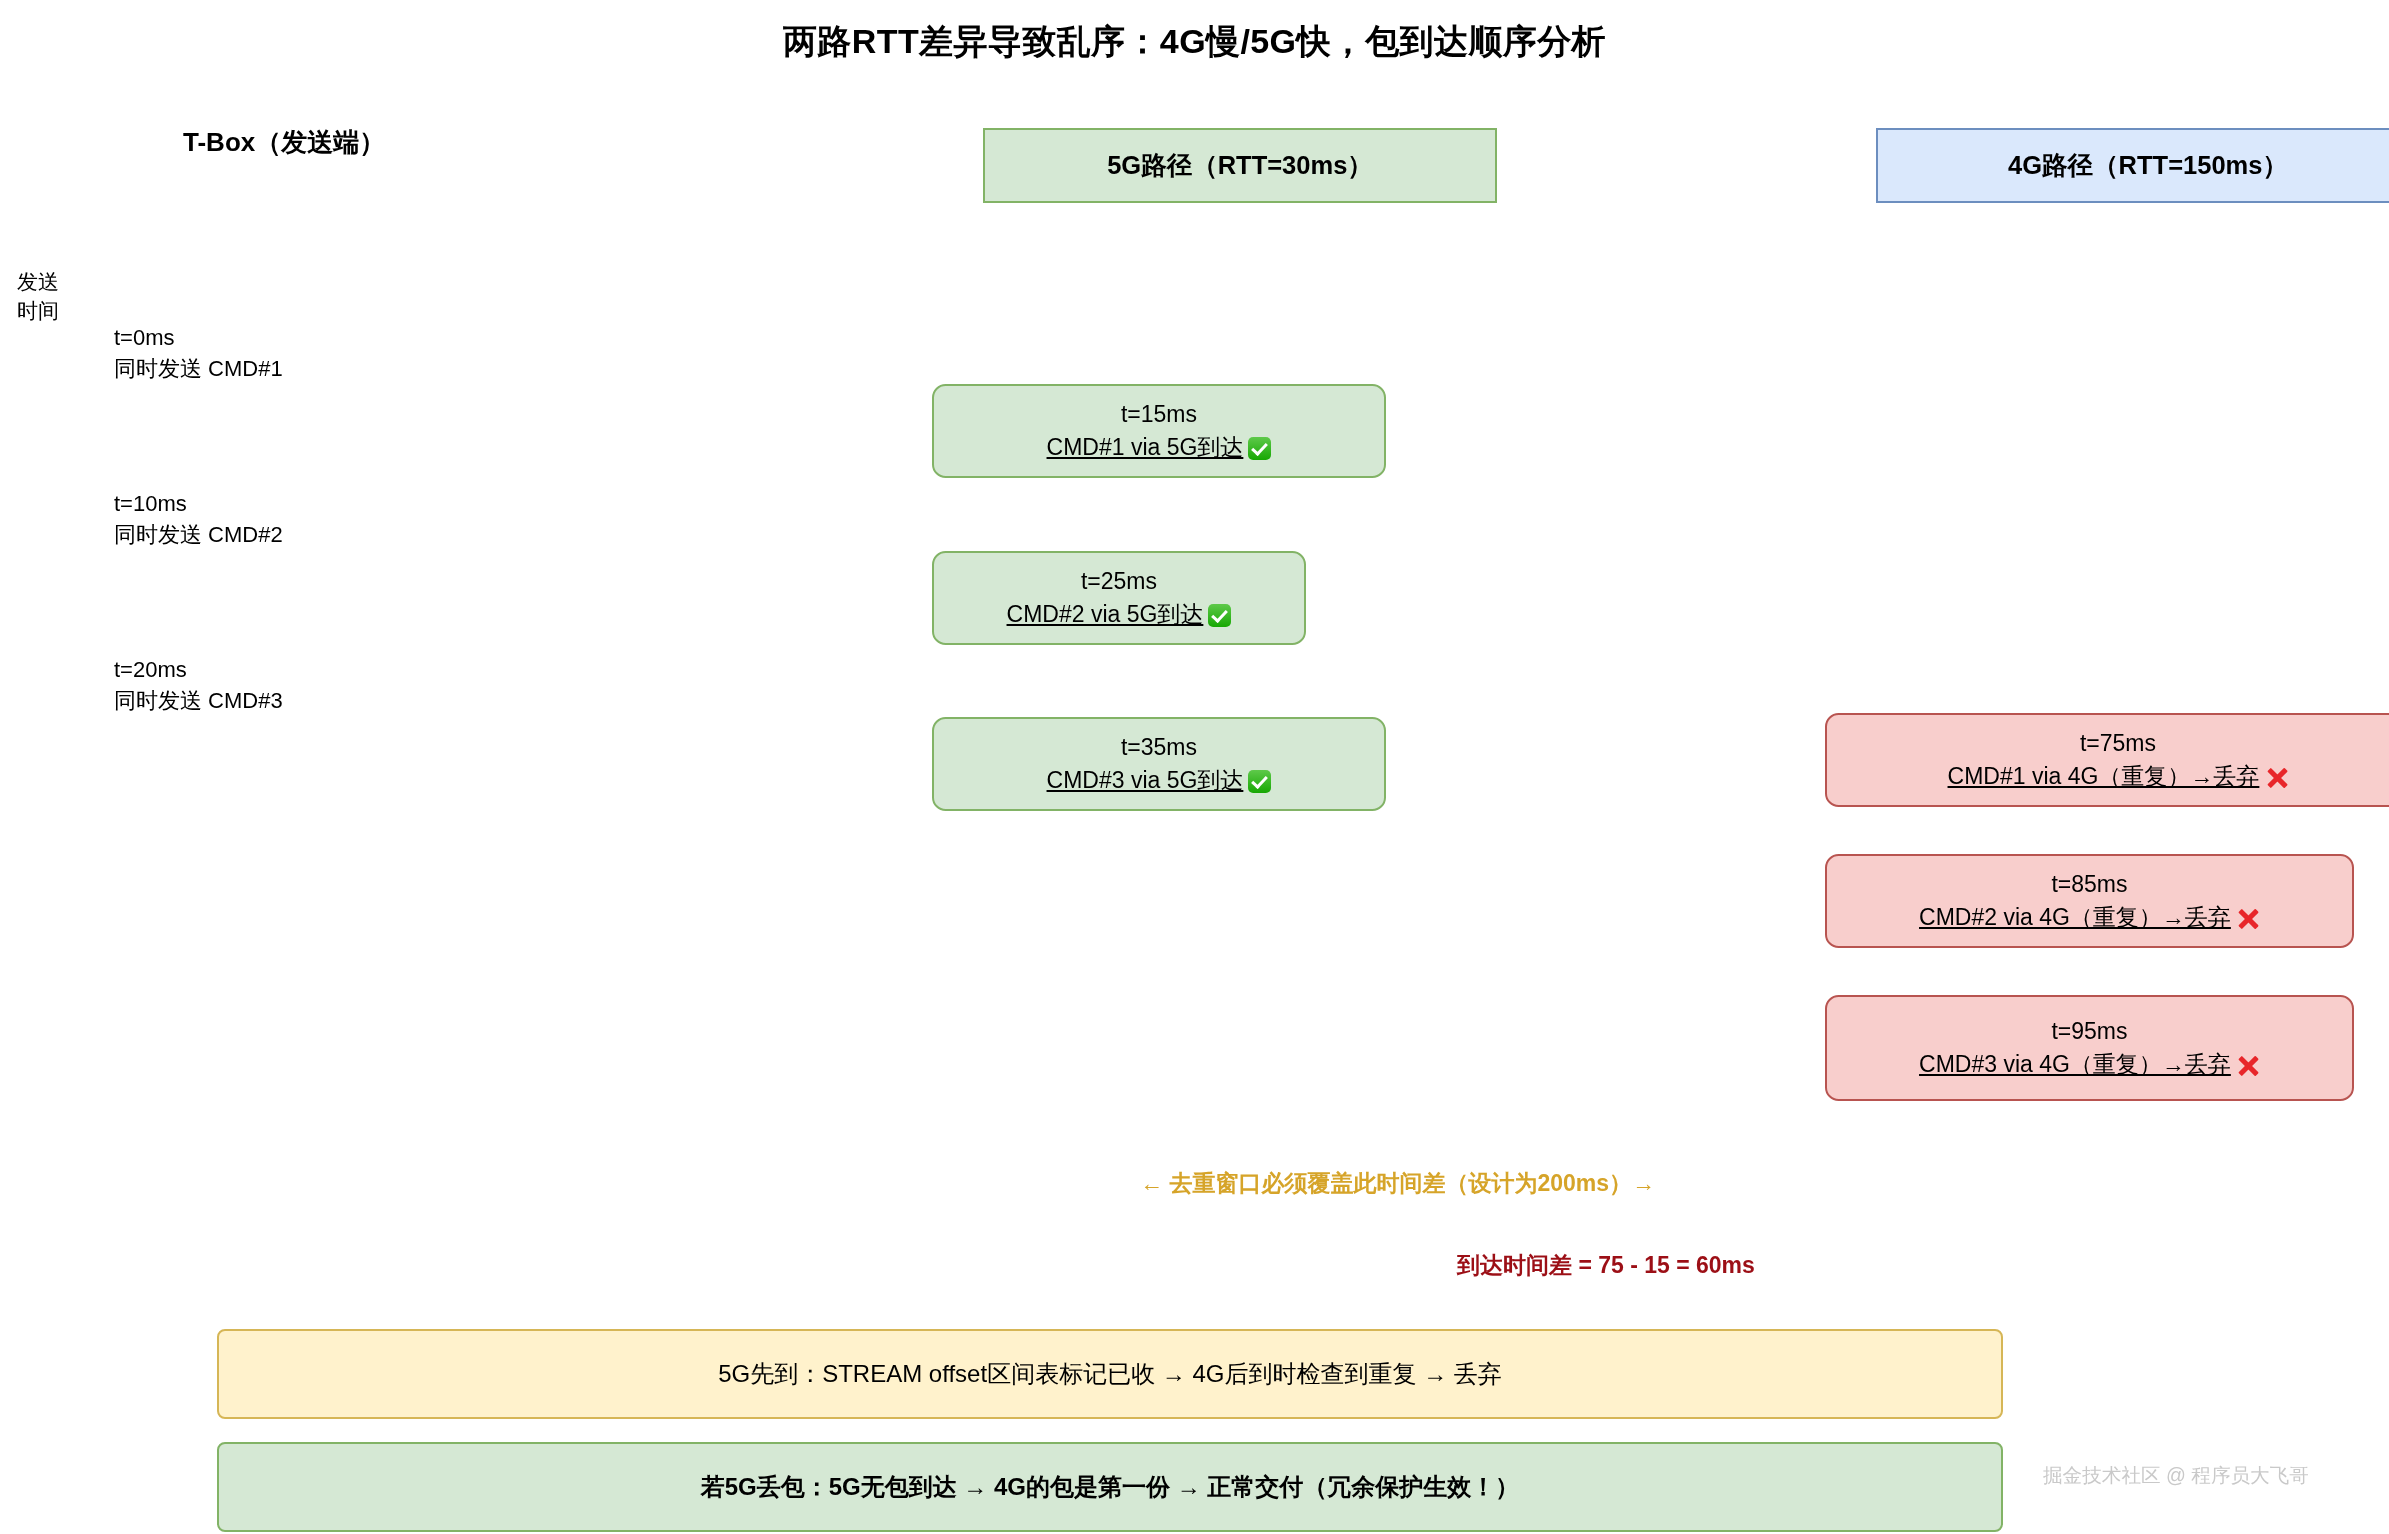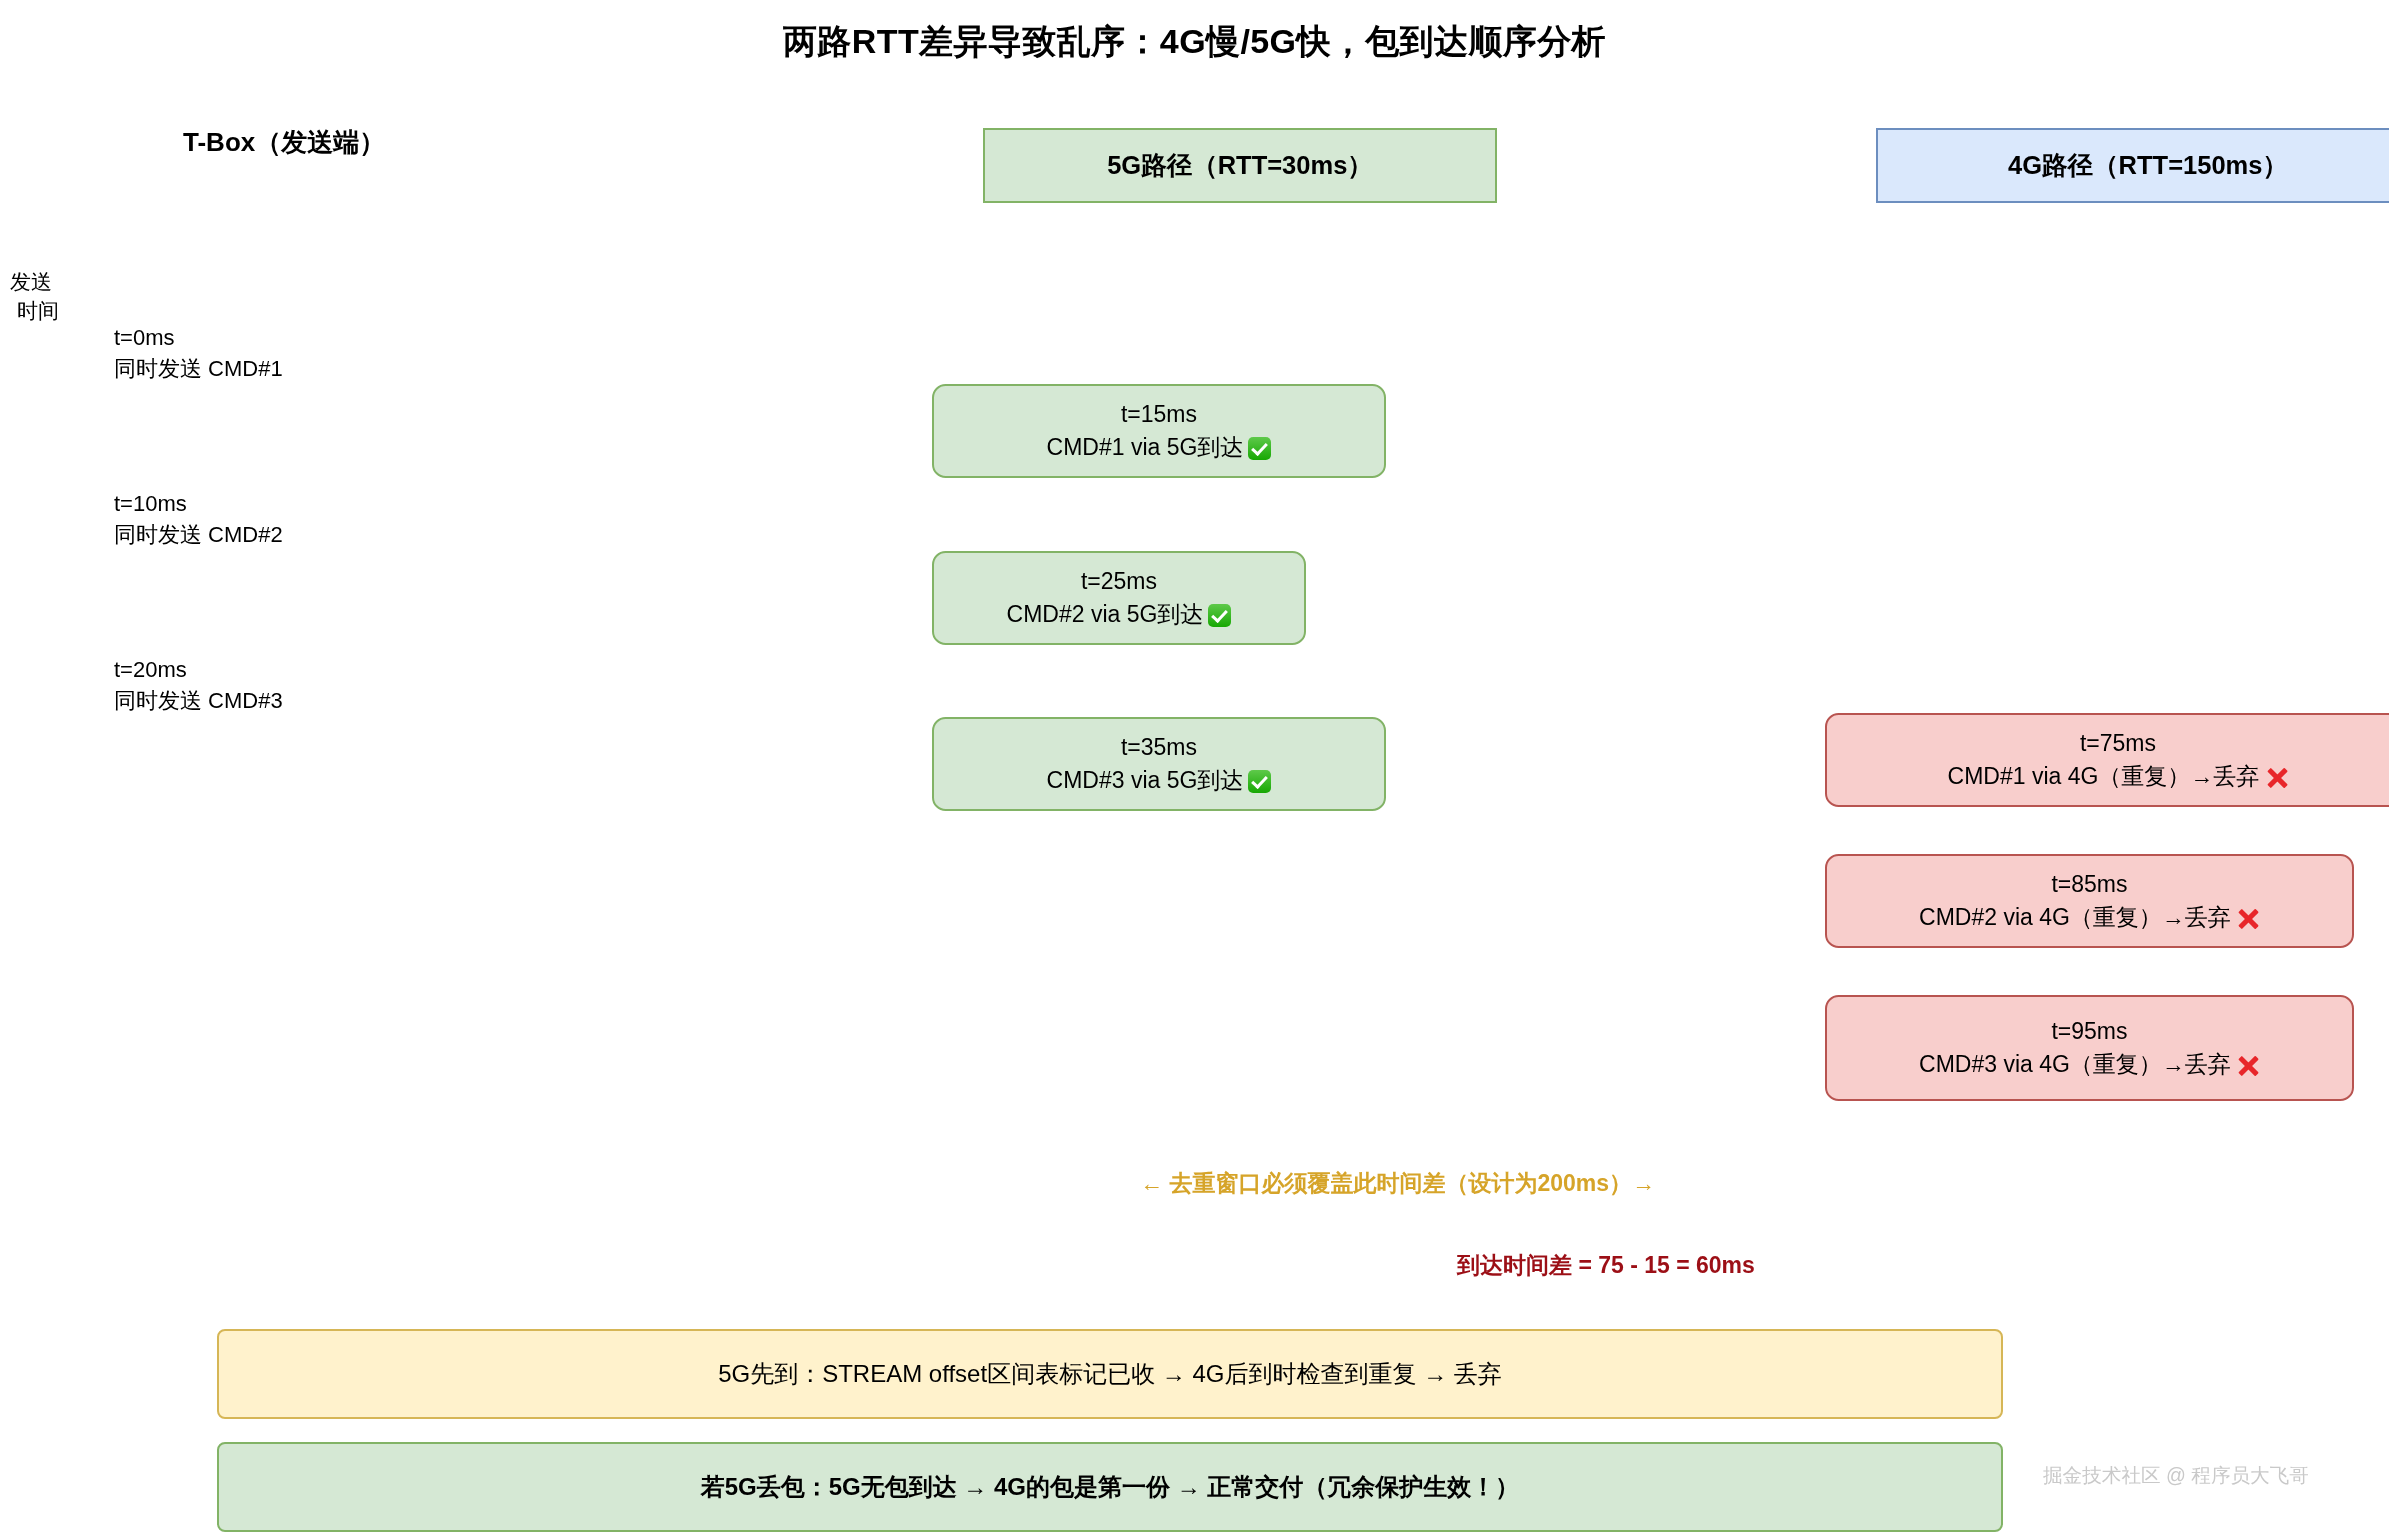--- a/index.html
+++ b/index.html
@@ -78,21 +78,21 @@
     justify-content: center;
     border-width: 2.6px;
     border-style: solid;
     border-radius: 13.6px;
     font-size: 23px;
     line-height: 1.45;
     text-align: center;
     white-space: nowrap;
   }
   .evt .l1 { display: block; }
-  .evt .l2 { display: block; }
+  .evt .l2 { display: block; text-decoration: underline; }
 
   .mark {
     display: inline-block;
     vertical-align: -1.7px;
     margin-left: 5.1px;
   }
   
   .mark-ok {
     width: 23px;
     height: 23px;
@@ -167,21 +167,21 @@
 <div id="canvas">
 
   <div class="title">两路RTT差异导致乱序：4G慢/5G快，包到达顺序分析</div>
 
   <div class="lane-title-plain" style="left:183px; top:125px;">T-Box（发送端）</div>
 
   <div class="lane-box" style="left:983px; top:128px; width:514px; height:75px; background:#d5e8d4; border-color:#82b366;">5G路径（RTT=30ms）</div>
 
   <div class="lane-box" style="left:1876px; top:128px; width:544px; height:75px; background:#dae8fc; border-color:#6c8ebf;">4G路径（RTT=150ms）</div>
 
-  <div class="axis-label" style="left:10px; top:268px;">发送</div>
+  <div class="axis-label" style="left:17px; top:268px;">发送</div>
   <div class="axis-label" style="left:17px; top:297px;">时间</div>
 
   <div class="send-event" style="left:114px; top:323px;">t=0ms</div>
   <div class="send-event" style="left:114px; top:354px;">同时发送 CMD#1</div>
 
   <div class="send-event" style="left:114px; top:489px;">t=10ms</div>
   <div class="send-event" style="left:114px; top:520px;">同时发送 CMD#2</div>
 
   <div class="send-event" style="left:114px; top:655px;">t=20ms</div>
   <div class="send-event" style="left:114px; top:686px;">同时发送 CMD#3</div>

